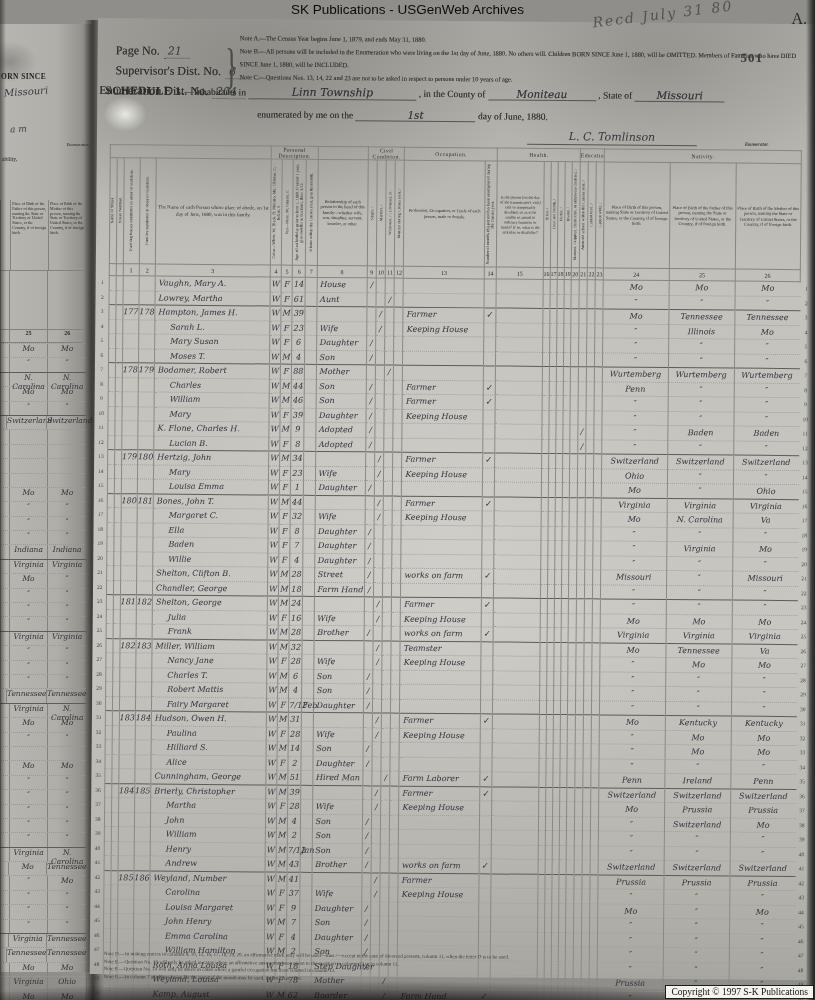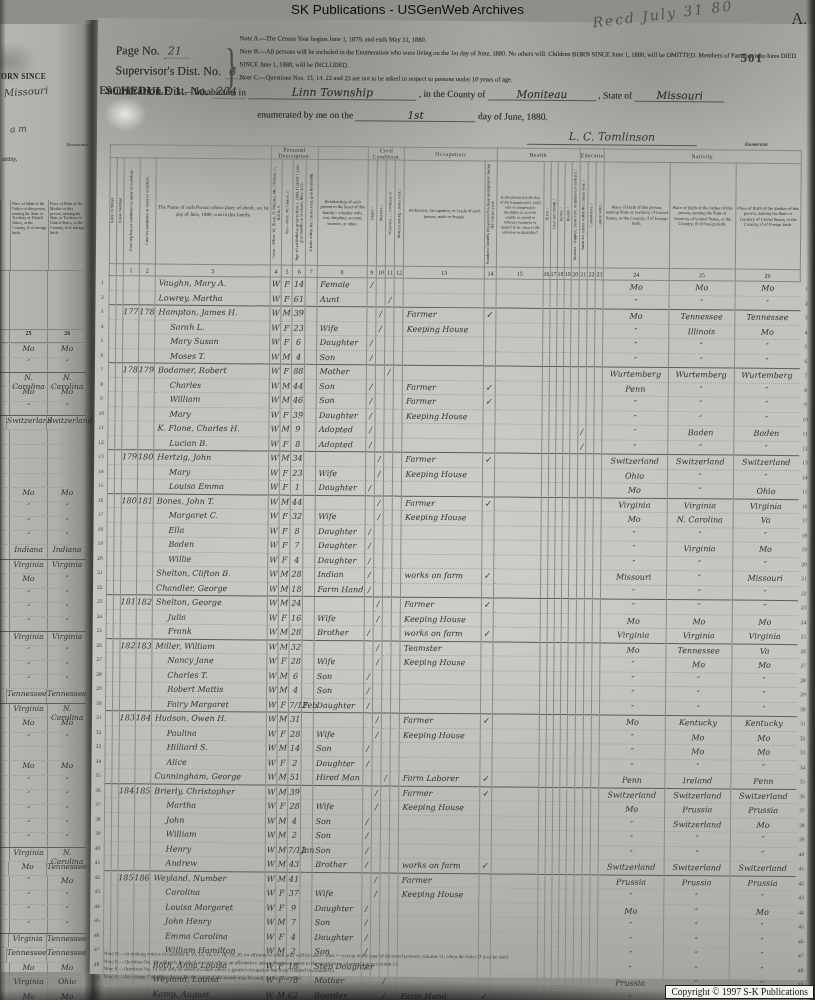--- a/index.html
+++ b/index.html
@@ -553,21 +553,21 @@
           <td class="lncell">1</td>
           <td></td>
           <td></td>
           <td class="hw ctr"></td>
           <td class="hw ctr"></td>
           <td class="hw nmcell">Vaughn, Mary A.</td>
           <td class="hw ctr">W</td>
           <td class="hw ctr">F</td>
           <td class="hw ctr">14</td>
           <td class="hw ctr"></td>
-          <td class="hw nmcell">Female</td>
+          <td class="hw nmcell">House</td>
           <td class="hw ctr">/</td>
           <td class="hw ctr"></td>
           <td class="hw ctr"></td>
           <td class="hw ctr"></td>
           <td class="hw nmcell"></td>
           <td class="ctr"></td>
           <td></td>
           <td></td>
           <td></td>
           <td></td>
@@ -1193,21 +1193,21 @@
           <td class="lncell">21</td>
           <td></td>
           <td></td>
           <td class="hw ctr"></td>
           <td class="hw ctr"></td>
           <td class="hw nmcell">Shelton, Clifton B.</td>
           <td class="hw ctr">W</td>
           <td class="hw ctr">M</td>
           <td class="hw ctr">28</td>
           <td class="hw ctr"></td>
-          <td class="hw nmcell">Indian</td>
+          <td class="hw nmcell">Street</td>
           <td class="hw ctr">/</td>
           <td class="hw ctr"></td>
           <td class="hw ctr"></td>
           <td class="hw ctr"></td>
           <td class="hw nmcell">works on farm</td>
           <td class="ctr"><span class="ck">✓</span></td>
           <td></td>
           <td></td>
           <td></td>
           <td></td>

